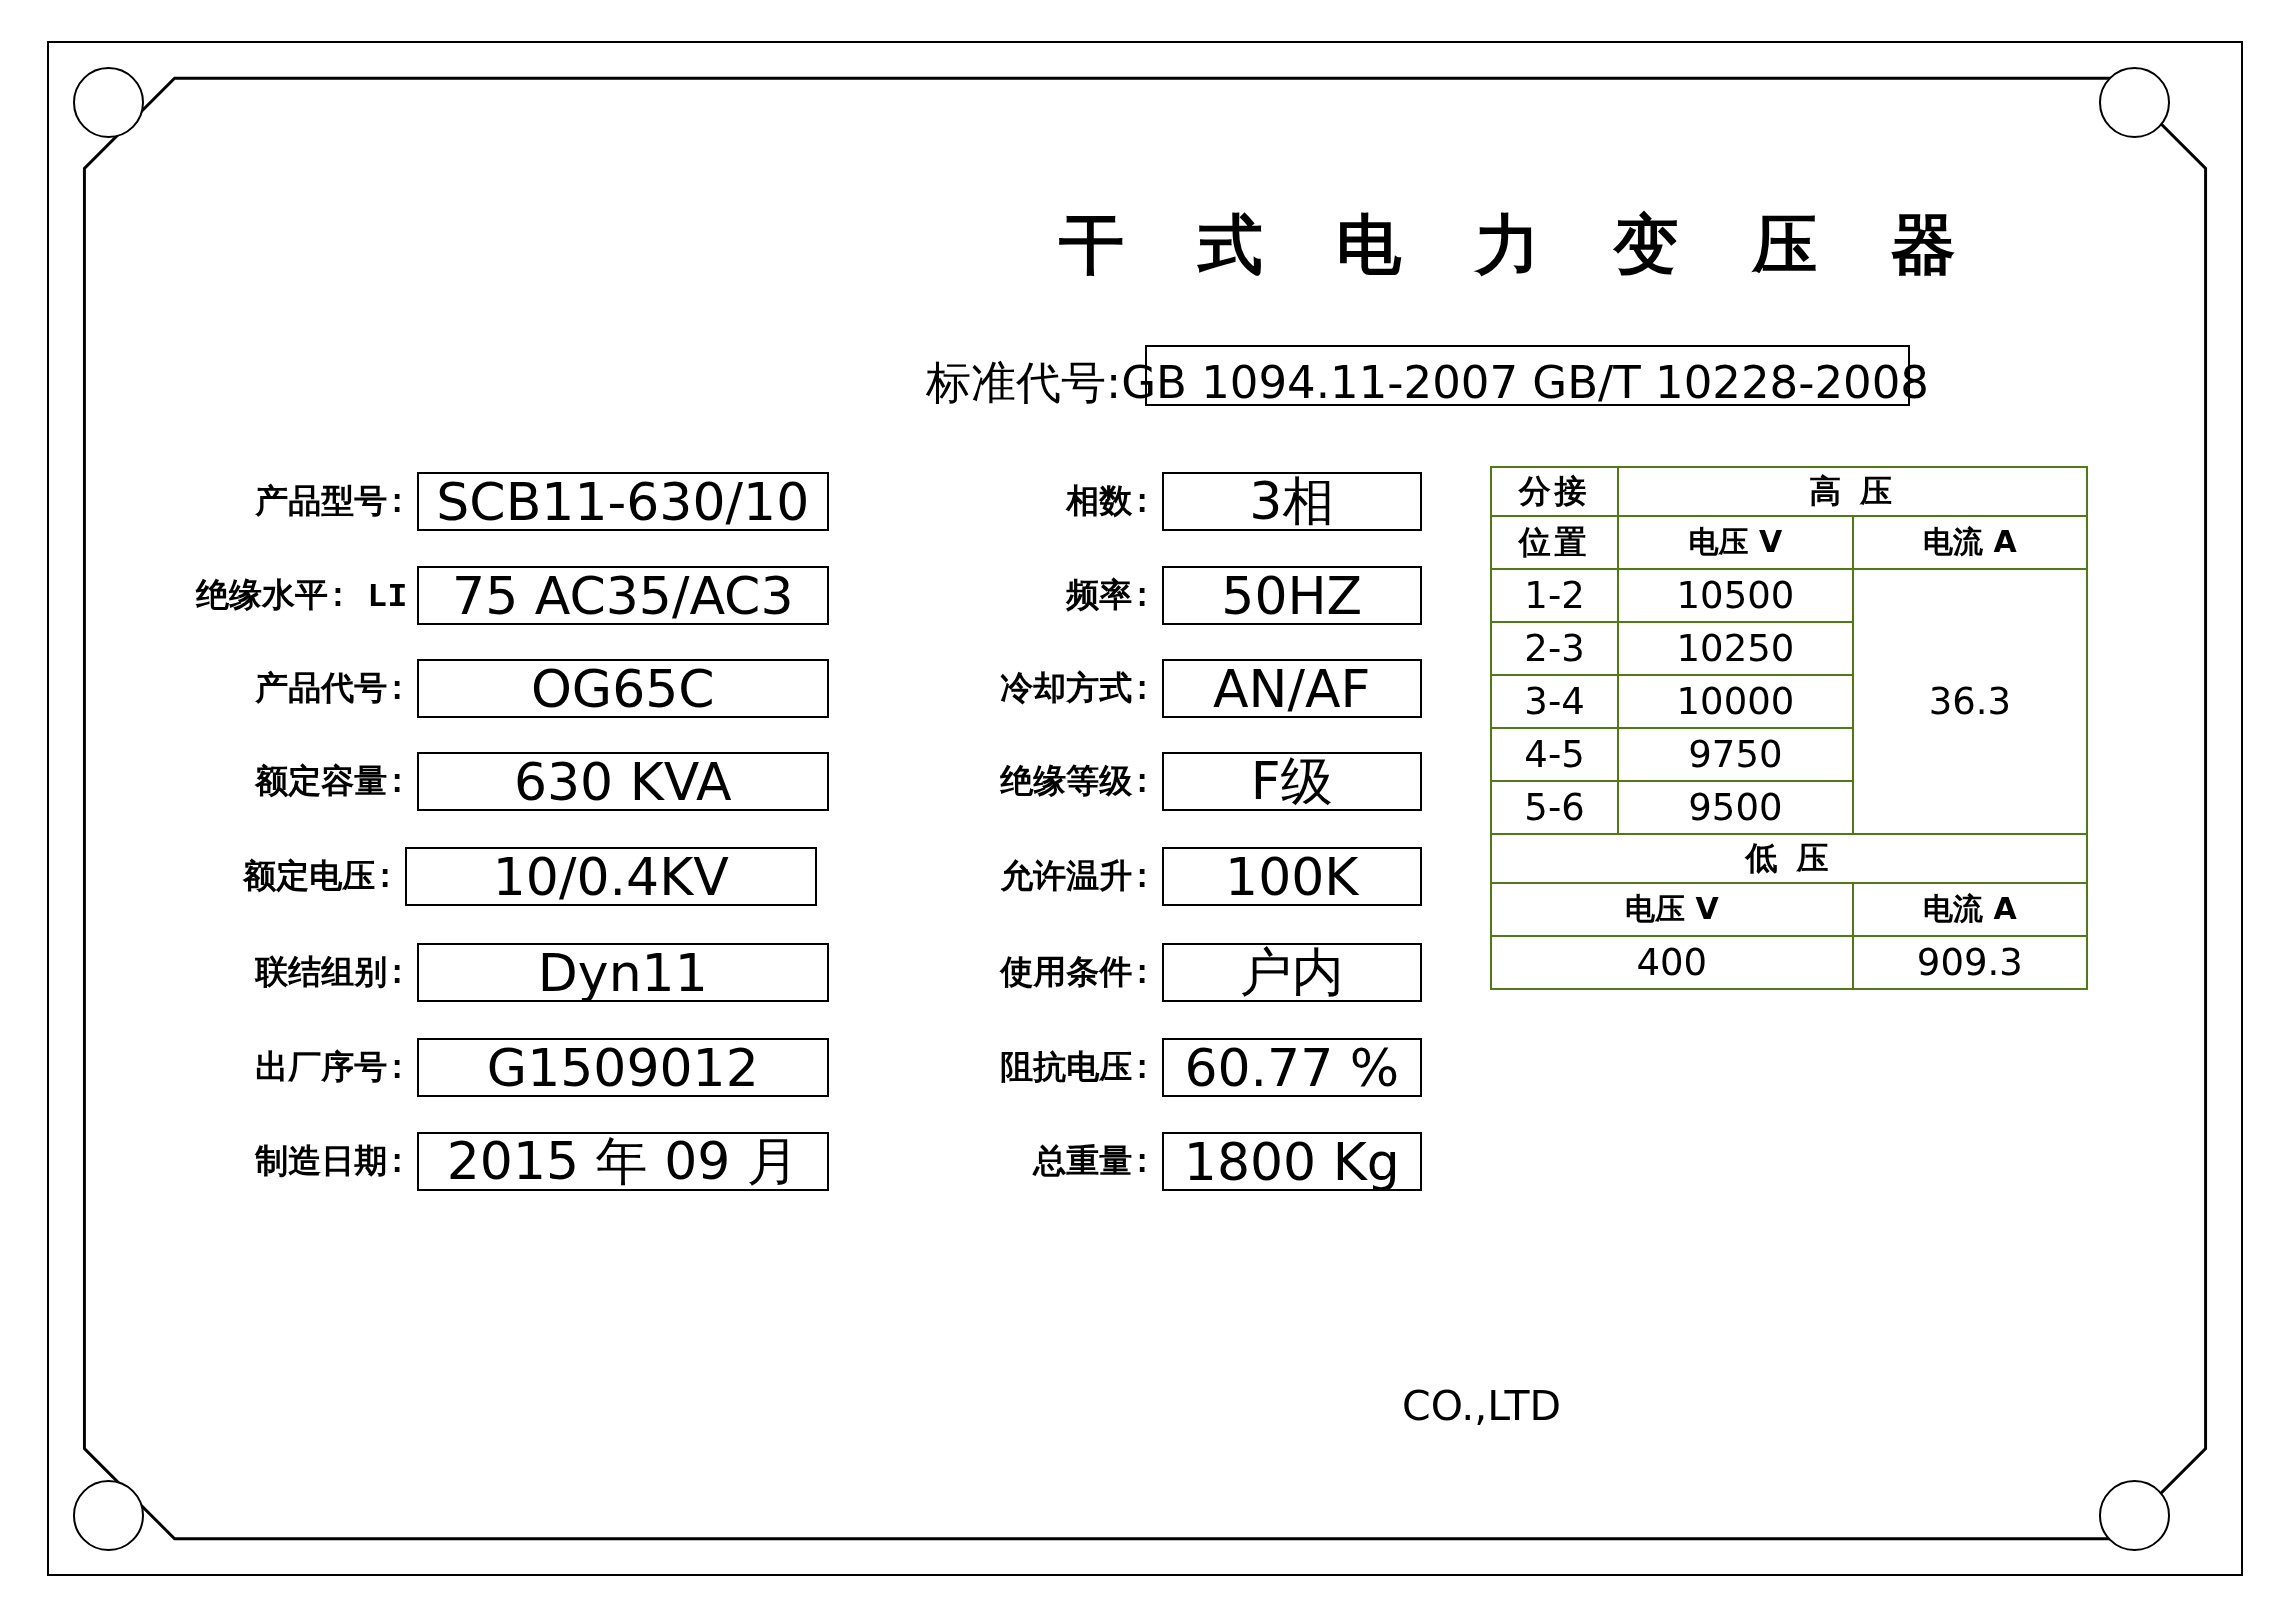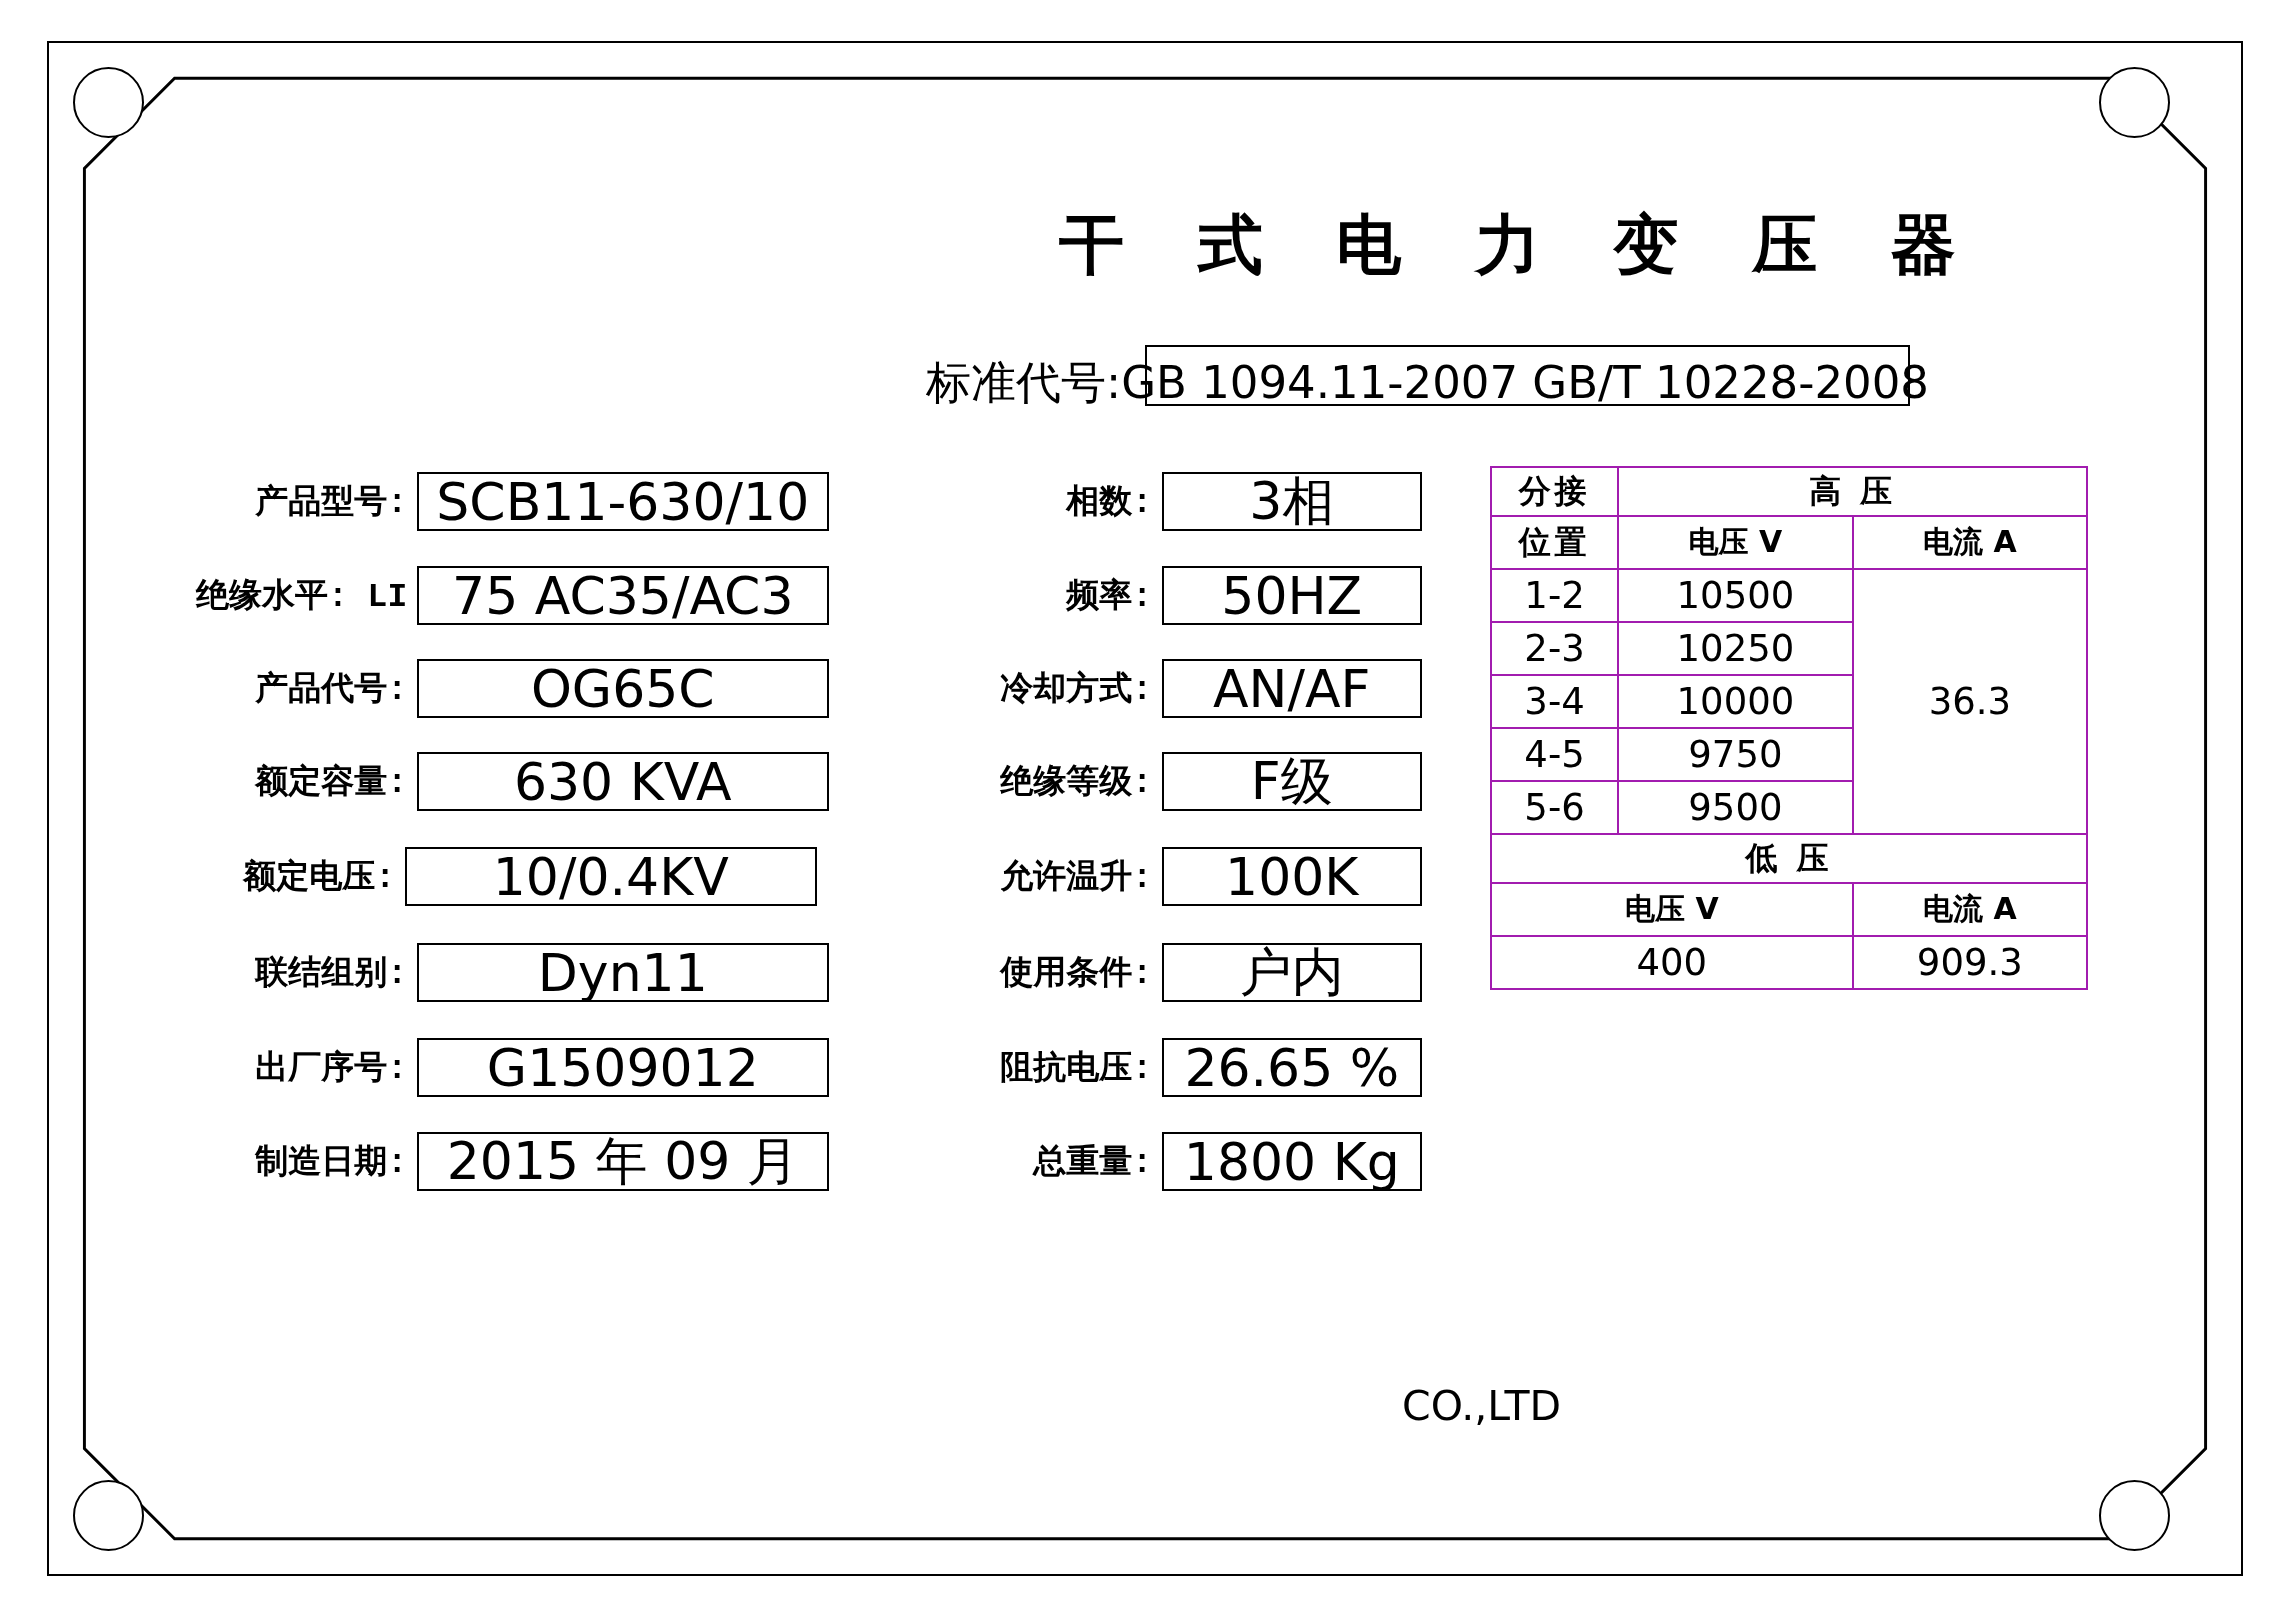--- a/index.html
+++ b/index.html
@@ -108,21 +108,21 @@
   
   .tap-table {
     position: absolute;
     left: 1490px;
     top: 466px;
     width: 598px;
     border-collapse: collapse;
     font-family: "DejaVu Sans", sans-serif;
   }
   .tap-table td {
-    border: 2px solid #a21caf;
+    border: 2px solid #4d7c0f;
     text-align: center;
     color: #000;
     padding: 0;
   }
   .t-head {
     font-size: 32px;
     font-weight: bold;
     height: 47px;
     letter-spacing: 3.9px;
   }
@@ -224,21 +224,21 @@
   <div class="row col-mid" style="left:936px; top:845px;">
     <div class="lbl">允许温升:</div>
     <div class="val">100K</div>
   </div>
   <div class="row col-mid" style="left:936px; top:941px;">
     <div class="lbl">使用条件:</div>
     <div class="val">户内</div>
   </div>
   <div class="row col-mid" style="left:936px; top:1036px;">
     <div class="lbl">阻抗电压:</div>
-    <div class="val">26.65 %</div>
+    <div class="val">60.77 %</div>
   </div>
   <div class="row col-mid" style="left:936px; top:1130px;">
     <div class="lbl">总重量:</div>
     <div class="val">1800 Kg</div>
   </div>
 
   <table class="tap-table">
     <tbody>
       <tr>
         <td class="t-head t-pos" rowspan="1">分接</td>

